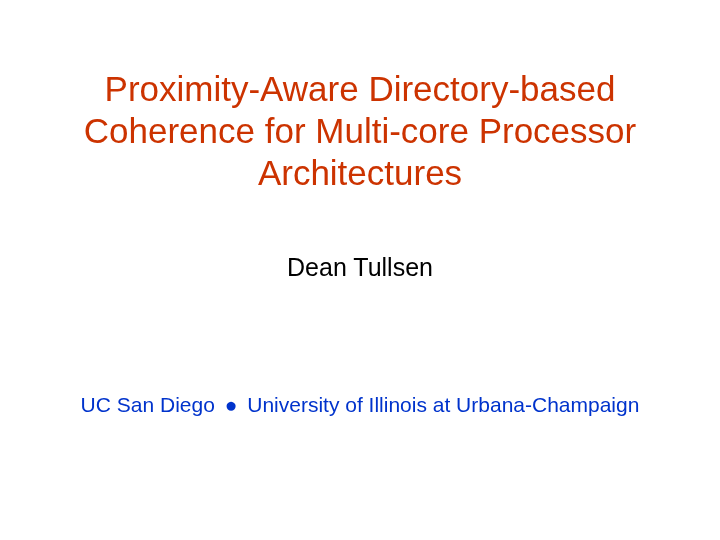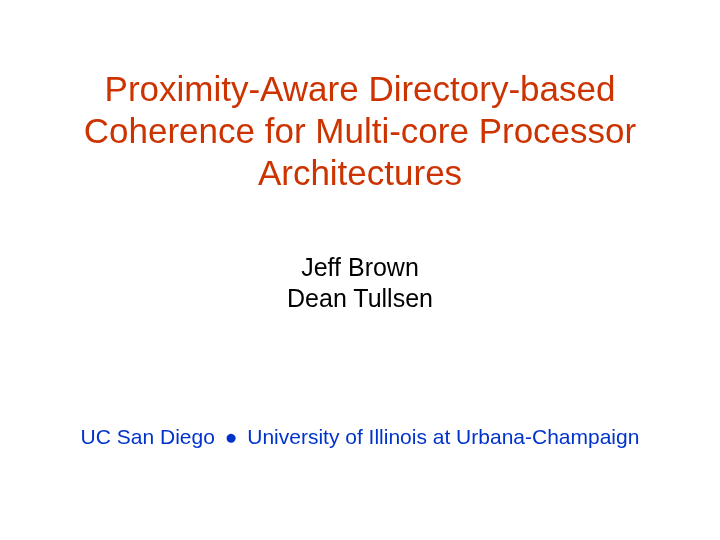--- a/index.html
+++ b/index.html
@@ -46,21 +46,20 @@
       display: inline-block;
       margin: 0 4px;
     }
   </style>
 </head>
 <body>
 
 <div class="title">Proximity-Aware Directory-based Coherence for Multi-core Processor Architectures</div>
 
 <div class="authors">
-  <div>Jeff Brown</div>
   <div>Dean Tullsen</div>
 </div>
 
 <div class="affiliation">
   <div>
     <span>UC San Diego</span>
     <span class="bullet">●</span>
     <span>University of Illinois at Urbana-Champaign</span>
   </div>
 </div>

